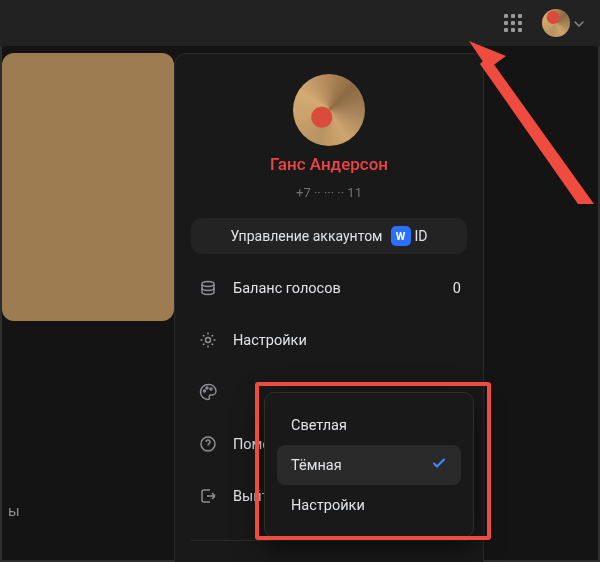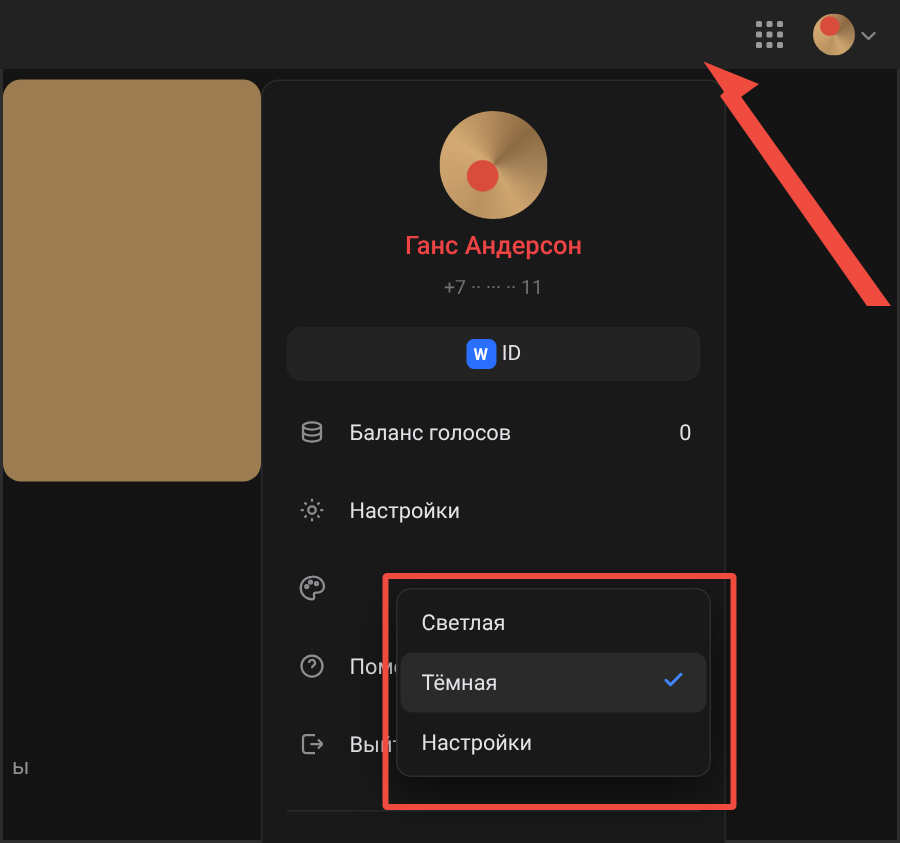--- a/index.html
+++ b/index.html
@@ -29,21 +29,21 @@
   .menu{width:100%;margin-top:16px;display:flex;flex-direction:column;gap:16px;}
   .mi{display:flex;align-items:center;gap:14px;height:36px;padding:0 6px;border-radius:8px;font-size:14.5px;color:#e1e3e6;cursor:pointer;}
   .mi .ico{width:22px;height:22px;display:flex;align-items:center;justify-content:center;color:#8d8f92;flex:0 0 22px;}
   .mi .val{margin-left:auto;color:#e1e3e6;font-size:14.5px;}
   .mi.theme .lbl .link{color:#4287ff;}
   .sep{height:1px;background:#2a2a2a;margin:10px 0;width:100%;}
   .bottom-row{display:flex;align-items:center;gap:10px;width:100%;}
   .brief{width:22px;height:22px;color:#8d8f92;}
   .add-btn{width:36px;height:36px;border-radius:50%;background:#232324;color:#4287ff;font-size:22px;display:flex;align-items:center;justify-content:center;cursor:pointer;}
   
-  .submenu{position:absolute;left:264px;top:392px;width:210px;background:#19191a;border:1px solid #2d2d2d;border-radius:10px;padding:2px;box-sizing:border-box;box-shadow:0 10px 30px rgba(0,0,0,.6);}
+  .submenu{position:absolute;left:264px;top:392px;width:210px;background:#19191a;border:1px solid #2d2d2d;border-radius:10px;padding:12px;box-sizing:border-box;box-shadow:0 10px 30px rgba(0,0,0,.6);}
   .smi{height:40px;display:flex;align-items:center;padding:0 14px;font-size:14.5px;color:#e1e3e6;border-radius:8px;cursor:pointer;justify-content:space-between;}
   .smi.sel{background:#2a2a2b;}
   .check{color:#4287ff;font-size:16px;}
   
   .hl{position:absolute;left:255px;top:382px;width:228px;height:150px;border:4px solid #ef4b3f;border-radius:3px;pointer-events:none;}
   
   .arrow{position:absolute;left:466px;top:36px;width:130px;height:170px;pointer-events:none;}
 </style>
 </head>
 <body>
@@ -76,20 +76,21 @@
 
   <div class="left-card"></div>
   <div class="bottom-tab">ы</div>
 
   <div class="panel">
     <div class="avatar-lg"></div>
     <div class="uname">Ганс Андерсон</div>
     <div class="uphone">+7 ·· ··· ·· 11</div>
 
     <div class="manage-btn">
+      <span>Управление аккаунтом</span>
       <span class="vkid">
         <span class="vk-badge">W</span>
         <span>ID</span>
       </span>
     </div>
 
     <div class="menu">
       <div class="mi">
         <span class="ico">
           <svg width="20" height="20" viewBox="0 0 20 20" fill="none" stroke="currentColor" stroke-width="1.5">

